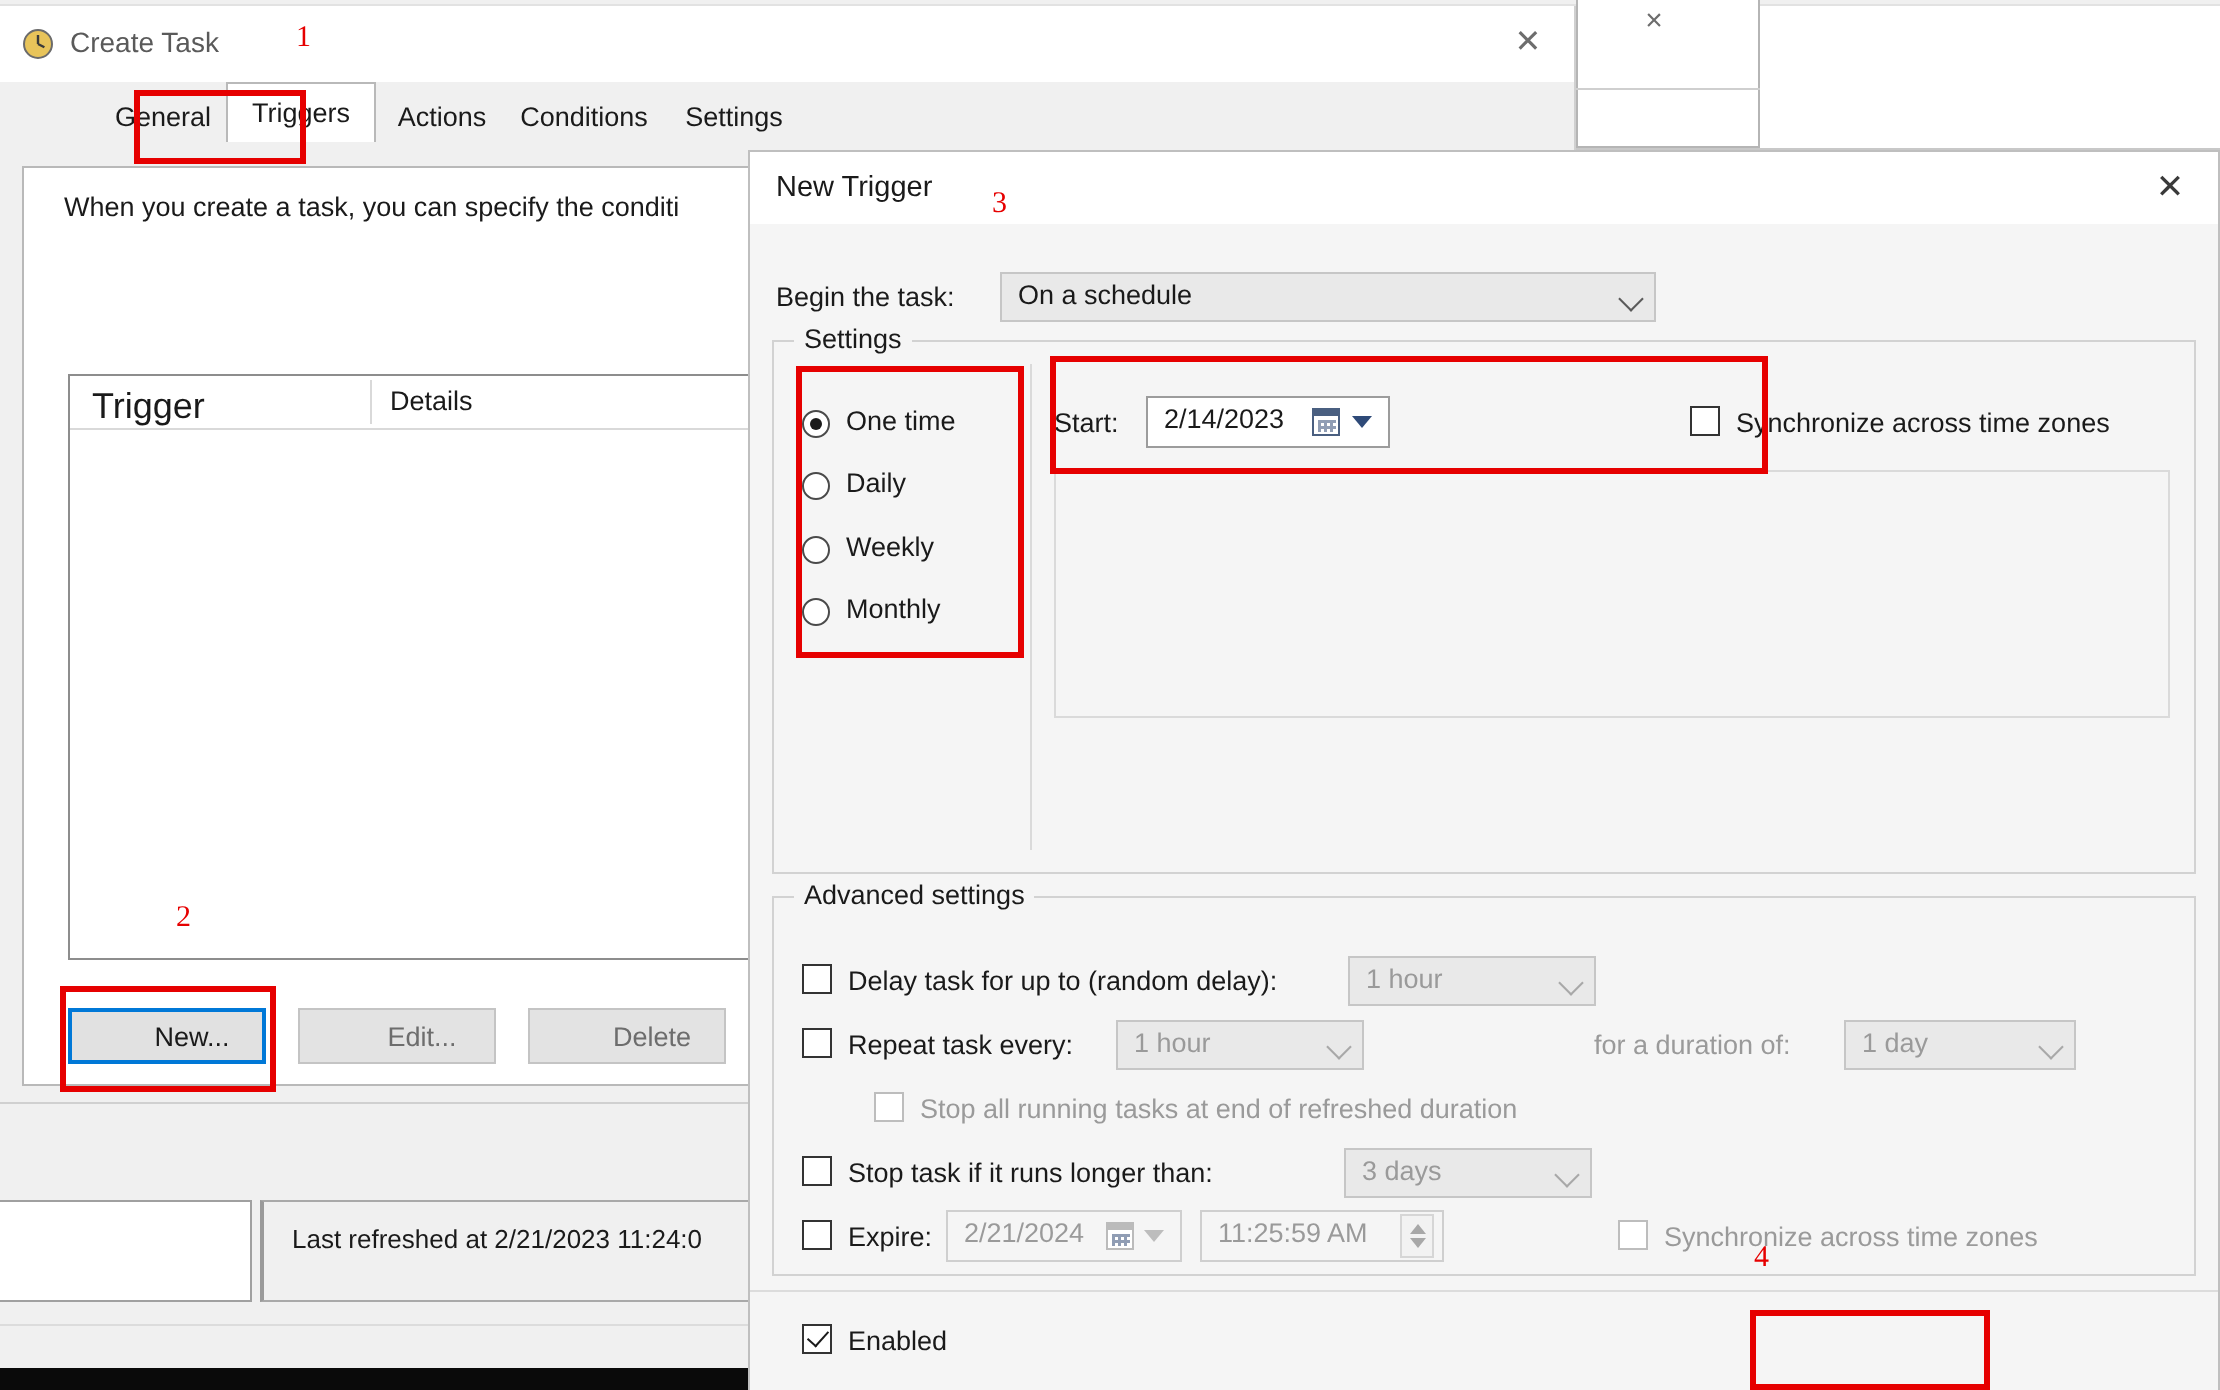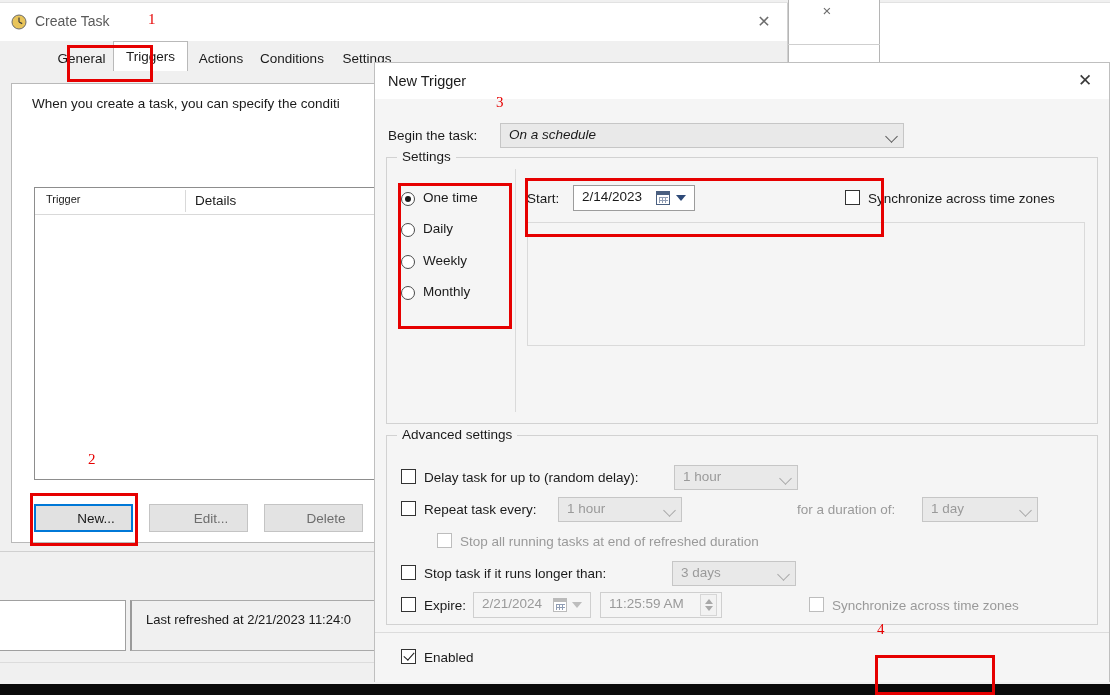--- a/index.html
+++ b/index.html
@@ -120,21 +120,21 @@
   }
   .list-box {
     position:absolute; left:22px; top:103px; width:738px; height:293px;
     background:#ffffff; border:1px solid #8d8d8d;
   }
   .list-header {
     position:absolute; left:0; top:0; width:100%; height:27px;
     background:#ffffff; border-bottom:1px solid #d9d9d9;
   }
   .col-trigger {
-    position:absolute; left:11px; top:5px; font-size:11px; color:#1a1a1a;
+    position:absolute; left:11px; top:5px; font-size:18px; color:#1a1a1a;
   }
   .col-details {
     position:absolute; left:160px; top:5px; font-size:13.5px; color:#1a1a1a;
   }
   .col-split {
     position:absolute; left:150px; top:2px; width:1px; height:22px; background:#d9d9d9;
   }
   .btn-row { position:absolute; left:22px; top:420px; }
   .btn {
     position:absolute; height:28px; width:99px;
@@ -142,21 +142,21 @@
     font-size:13.5px; color:#1a1a1a; text-align:center; line-height:27px;padding-left:25px;
   }
   .btn.focused {
     border:2px solid #0078d7; background:#e1e1e1;
     line-height:25px;
   }
   .btn.disabled { color:#6d6d6d; background:#e3e3e3; border-color:#c4c4c4; }
 
   
   .new-trigger {
-    position:absolute; left:374px; top:62px; width:736px; height:620px;
+    position:absolute; left:374px; top:75px; width:736px; height:620px;
     background:#f5f5f5; border:1px solid #bfbfbf;
     box-shadow:0 0 0 0 rgba(0,0,0,0);
   }
   .nt-titlebar {
     position:absolute; left:0; top:0; width:734px; height:36px; background:#ffffff;
   }
   .nt-title {
     position:absolute; left:13px; top:10px; font-size:14.5px; color:#1a1a1a;
   }
   .nt-close {
@@ -345,21 +345,21 @@
   <div class="new-trigger">
 
     <div class="nt-titlebar">
       <div class="nt-title">New Trigger</div>
       <div class="nt-close">✕</div>
     </div>
 
     <div class="nt-body">
 
       <div class="lbl" style="left:13px; top:29px;">Begin the task:</div>
-      <div class="combo" style="left:125px; top:24px; width:404px;font-style:italic;">
+      <div class="combo" style="left:125px; top:24px; width:328px;">
         <div class="cval">On a schedule</div>
         <div class="chev"></div>
       </div>
 
       <div class="group" style="left:11px; top:58px; width:712px; height:267px;">
         <div class="group-title">Settings</div>
       </div>
 
       <div class="radio-row" style="left:26px; top:91px;">
         <div class="radio sel"></div>

